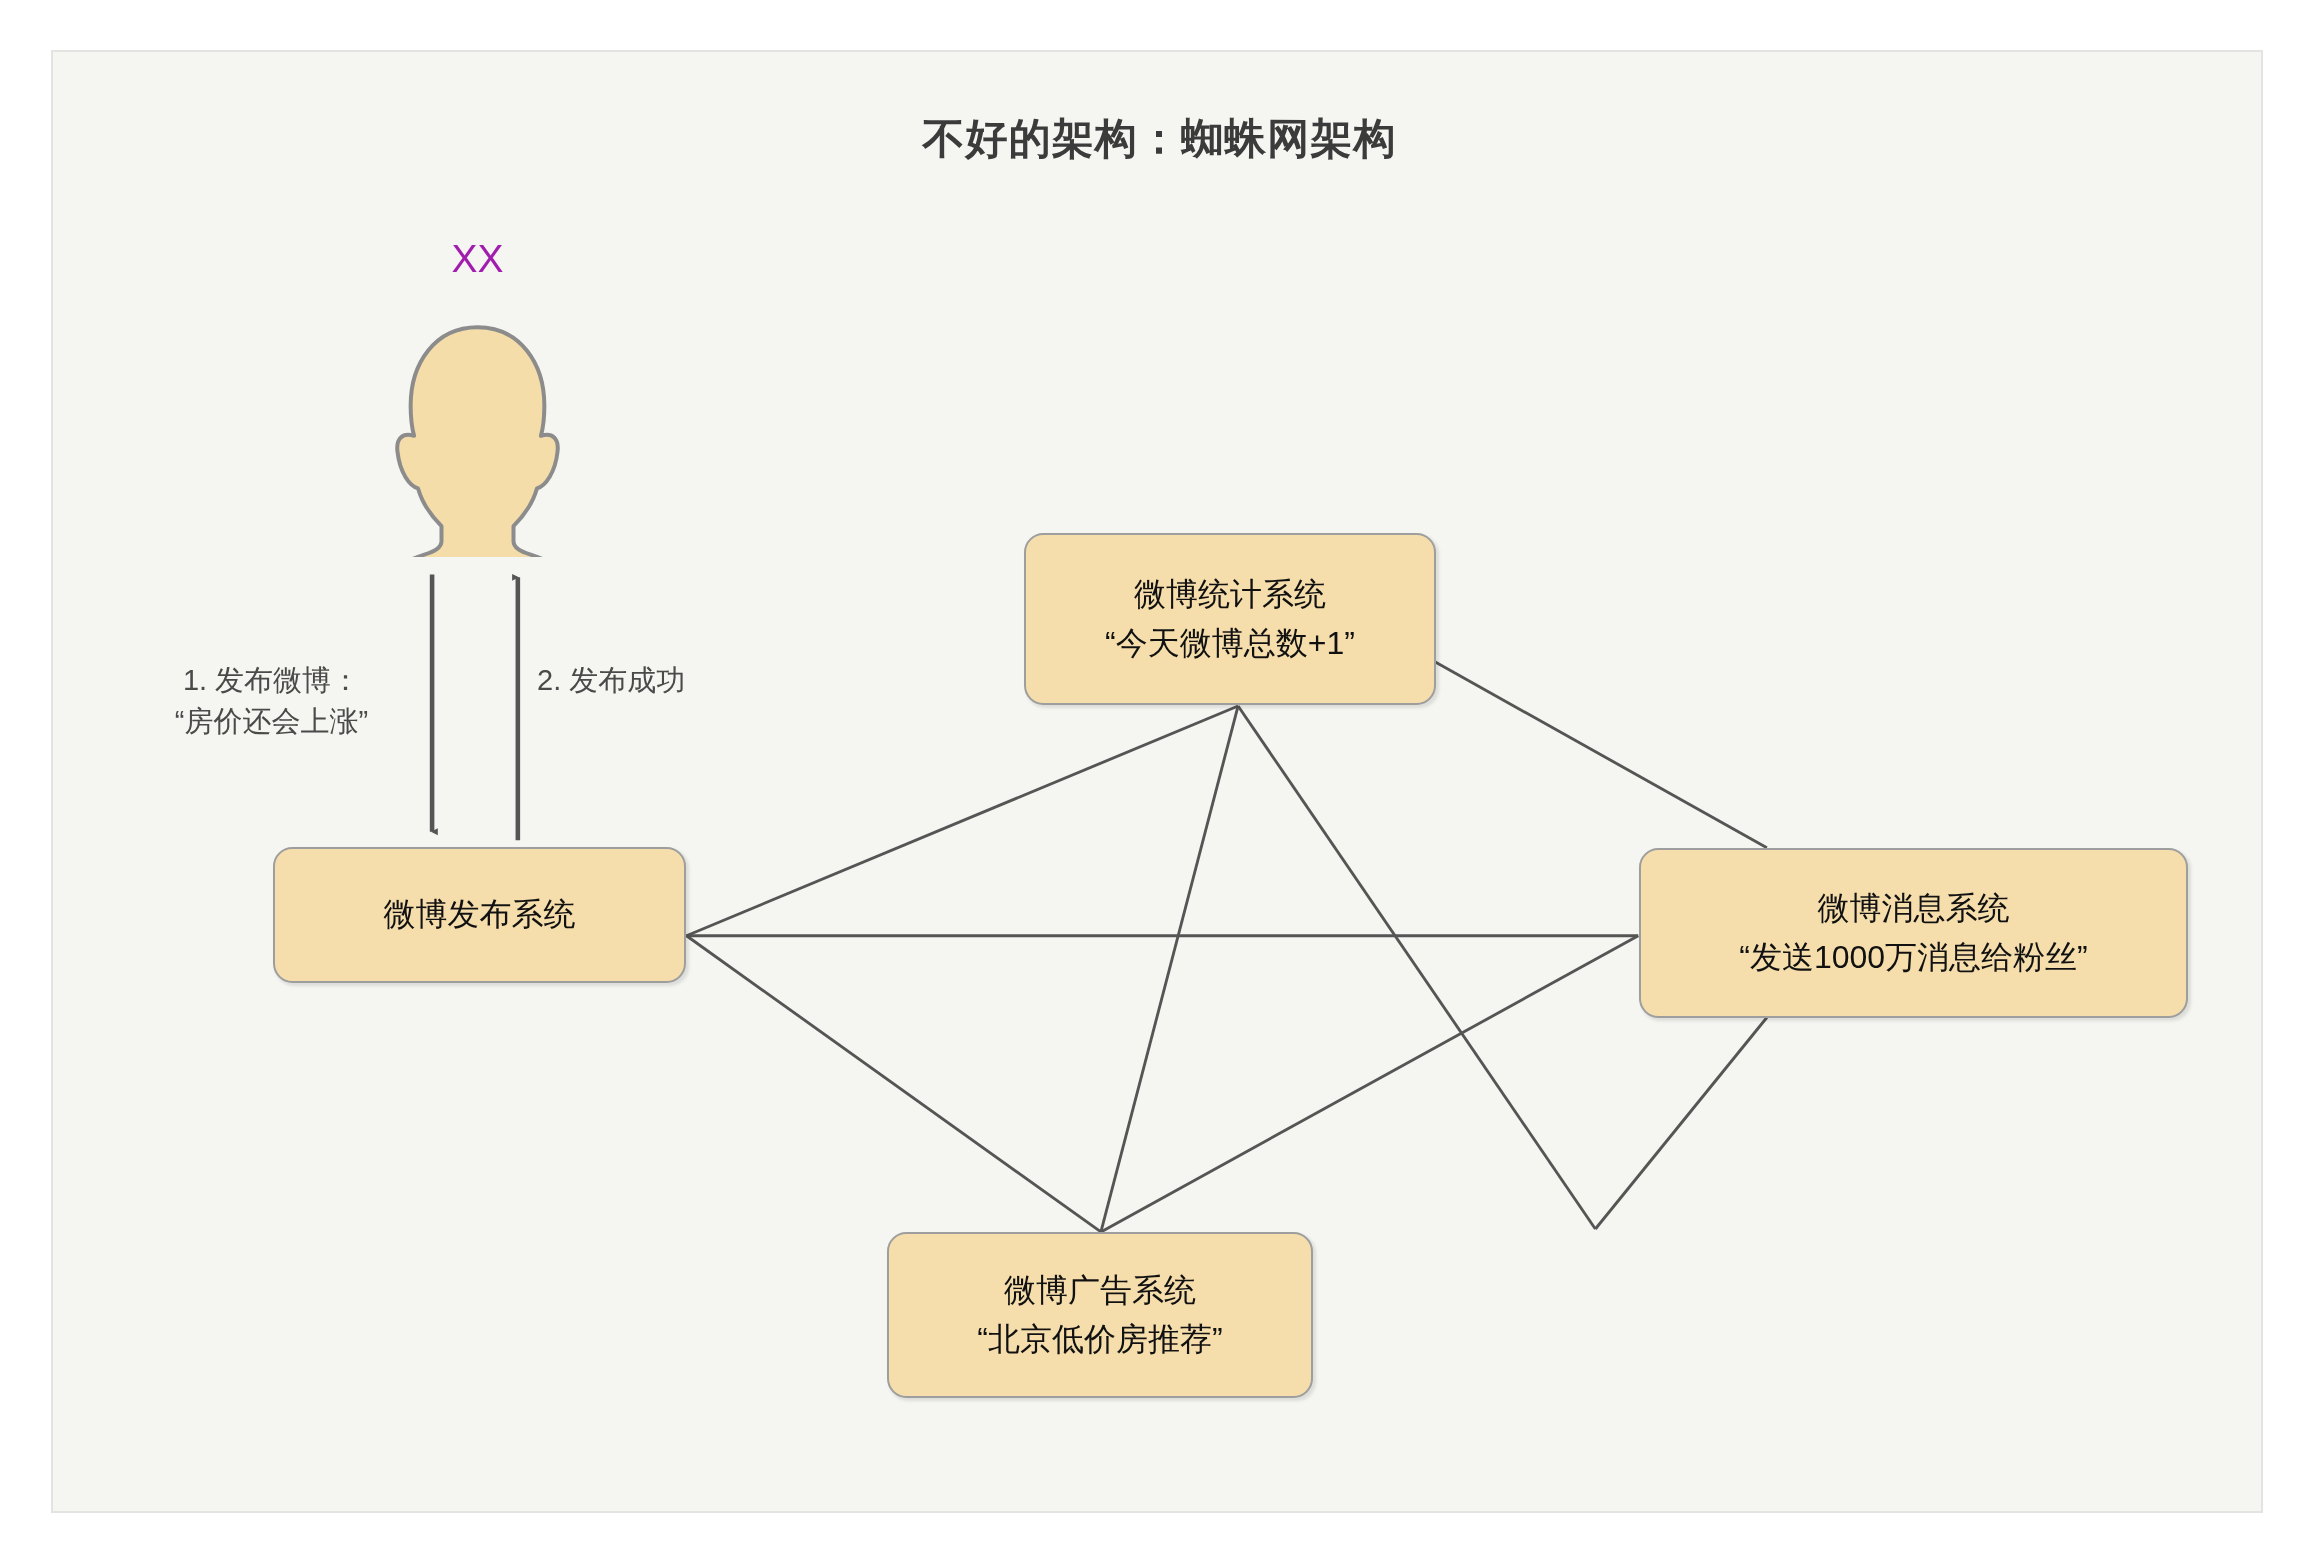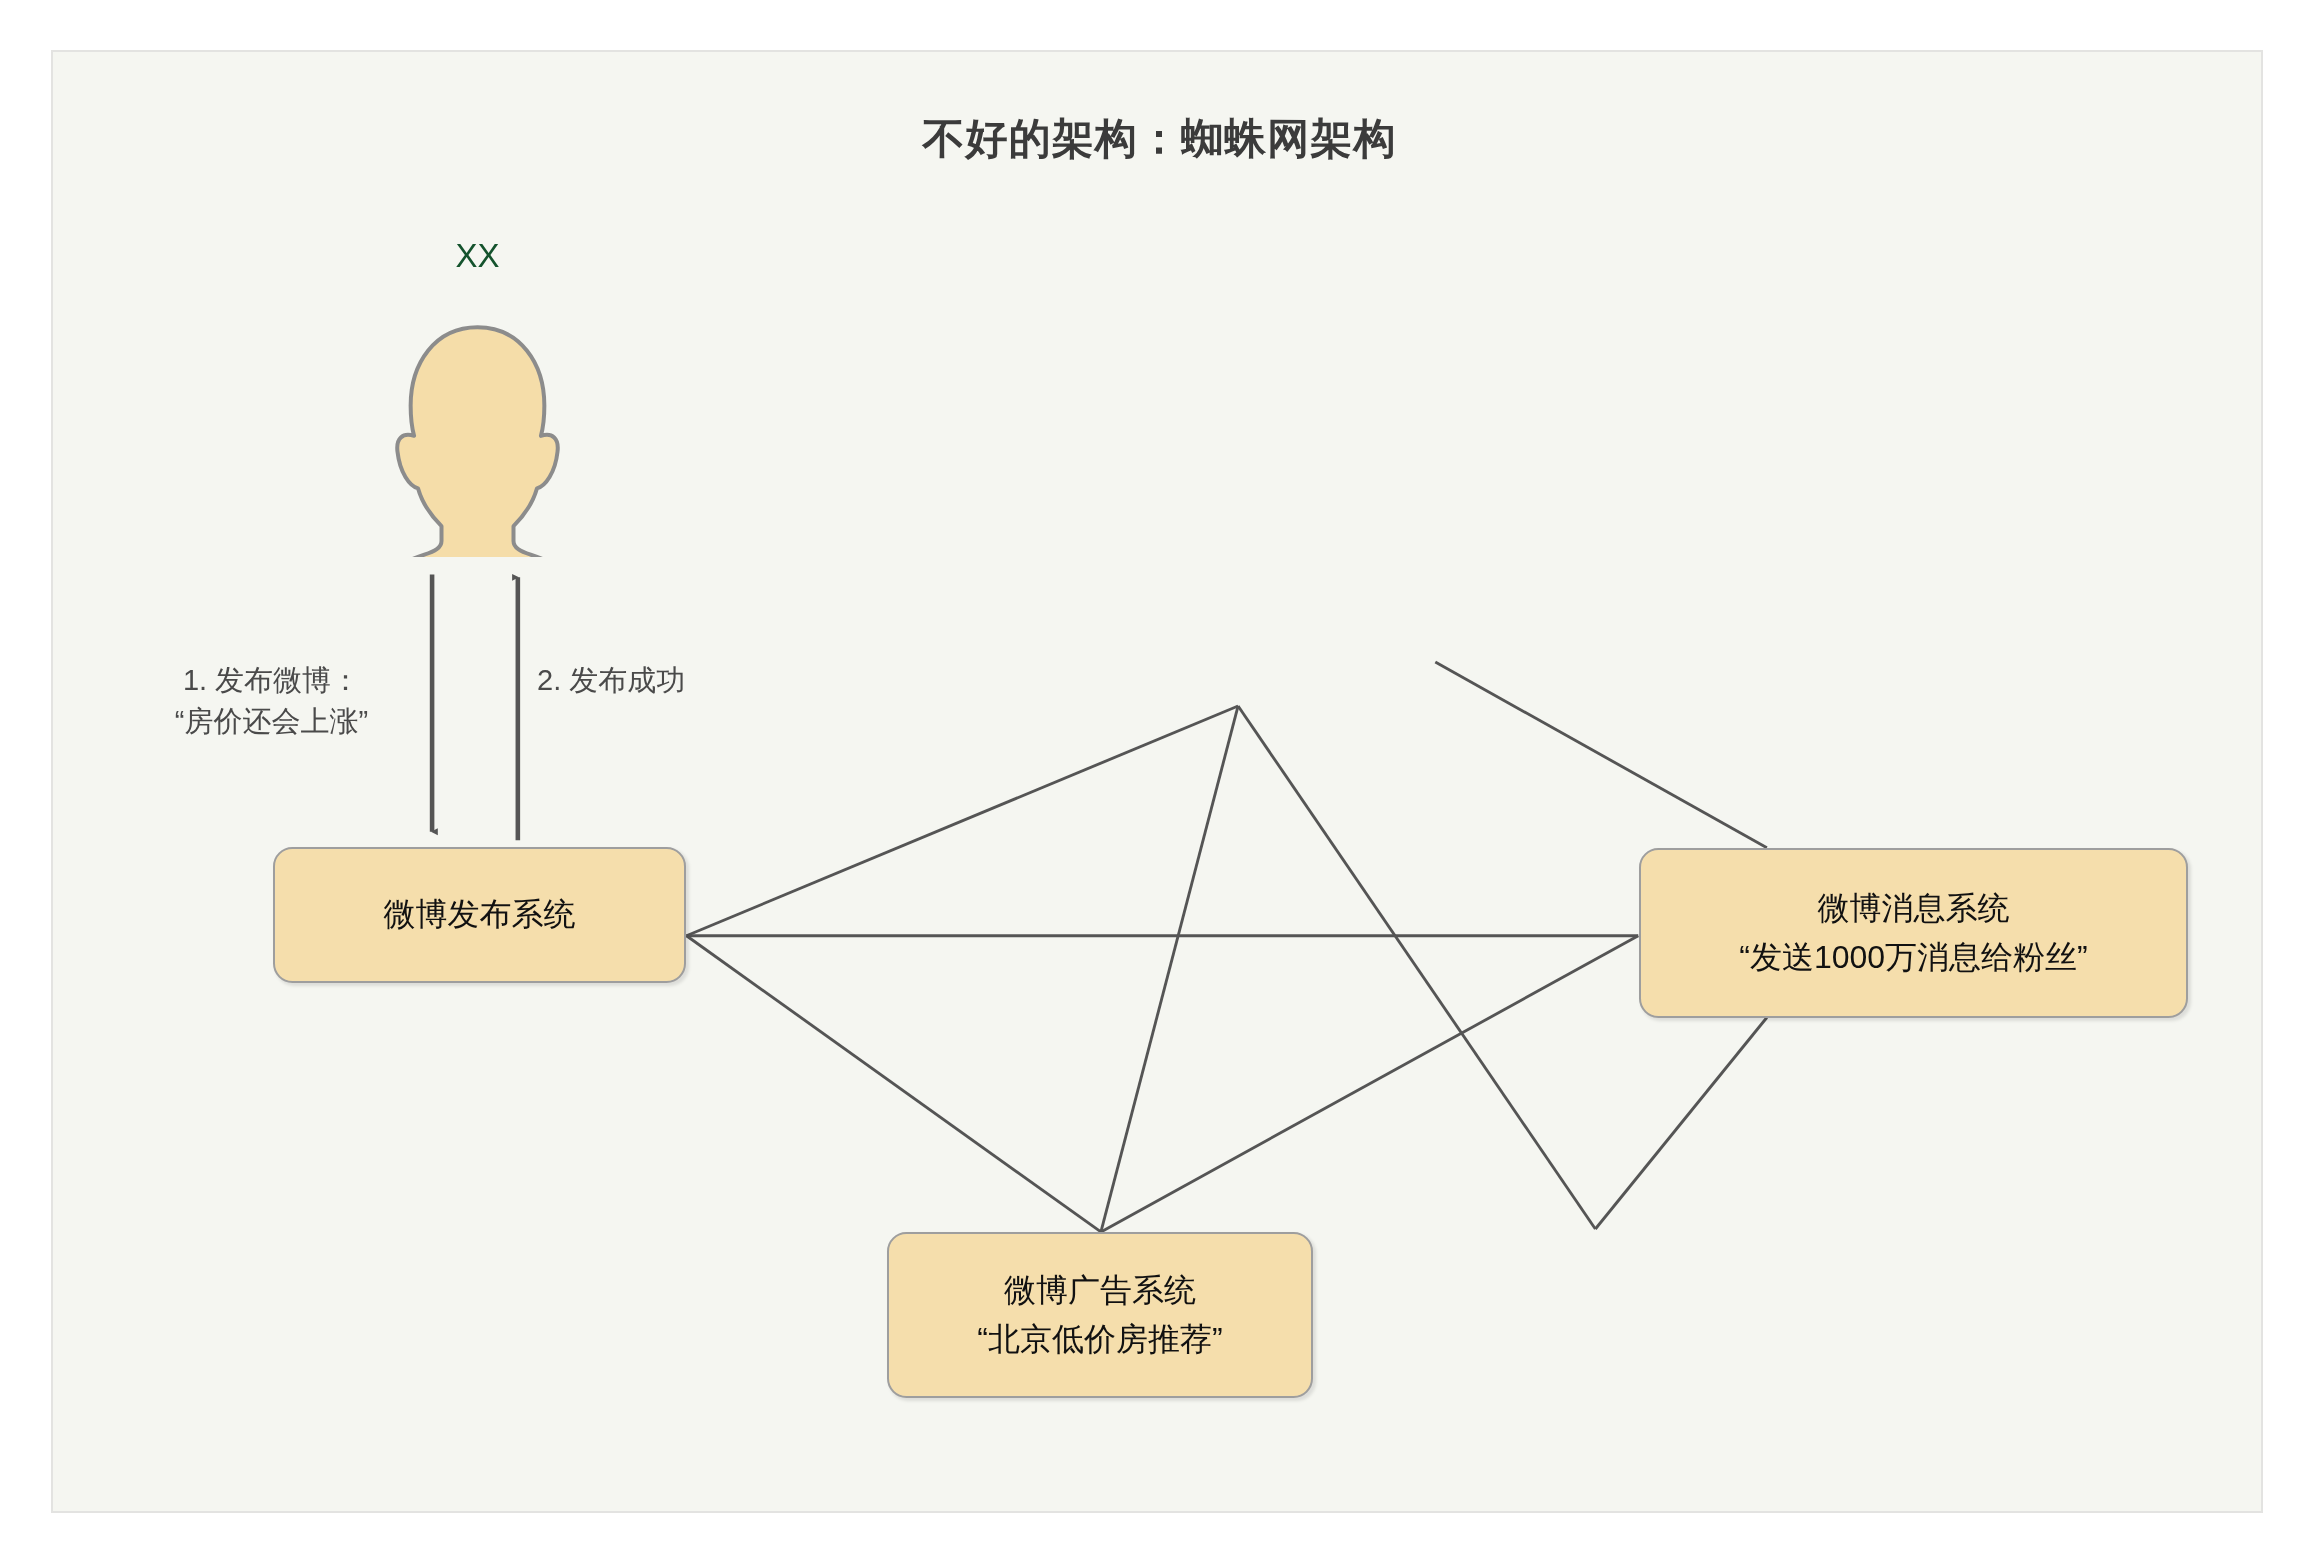--- a/index.html
+++ b/index.html
@@ -9,21 +9,21 @@
           background:#f5f6f1;border:2.3px solid #e3e3e1;box-sizing:border-box;}
   #svgroot{position:absolute;left:0;top:0;width:2319px;height:1568px;pointer-events:none;}
   .title{position:absolute;left:0;top:111px;width:2319px;text-align:center;
          font-size:42px;font-weight:bold;color:#3b3b3b;letter-spacing:1.1px;}
   .node{position:absolute;background:#f5deac;border:2.9px solid #9e9e9e;border-radius:19.4px;
         box-sizing:border-box;display:flex;flex-direction:column;align-items:center;
         justify-content:center;color:#111;font-size:32px;line-height:1.42;text-align:center;
         box-shadow:2.3px 2.9px 3.4px rgba(0,0,0,0.10);}
   .node .l2{margin-top:3.4px;}
   .edgelabel{position:absolute;color:#4a4a4a;font-size:29px;line-height:1.42;text-align:center;white-space:nowrap;}
-  .avatar-label{position:absolute;color:#14532d;font-size:33px;text-align:center;}
+  .avatar-label{position:absolute;color:#a21caf;font-size:39px;text-align:center;}
   #avatar{position:absolute;left:343px;top:317px;width:269px;height:240px;}
 </style>
 </head>
 <body>
 
 <div id="page">
 
   <div id="canvas"></div>
 
   <svg id="svgroot" viewBox="0 0 4055 2743" xmlns="http://www.w3.org/2000/svg">
@@ -91,20 +91,24 @@
     <div>1. 发布微博：</div>
     <div>“房价还会上涨”</div>
   </div>
 
   <div class="edgelabel" style="left:537px;top:660px;width:240px;text-align:left;">2. 发布成功</div>
 
   <div class="node" style="left:273px;top:847px;width:413px;height:136px;">
     <div class="l1">微博发布系统</div>
   </div>
 
+  <div class="node" style="left:1024px;top:533px;width:412px;height:172px;">
+    <div class="l1">微博统计系统</div>
+    <div class="l2">“今天微博总数+1”</div>
+  </div>
 
   <div class="node" style="left:1639px;top:848px;width:549px;height:170px;">
     <div class="l1">微博消息系统</div>
     <div class="l2">“发送1000万消息给粉丝”</div>
   </div>
 
   <div class="node" style="left:887px;top:1232px;width:426px;height:166px;">
     <div class="l1">微博广告系统</div>
     <div class="l2">“北京低价房推荐”</div>
   </div>

